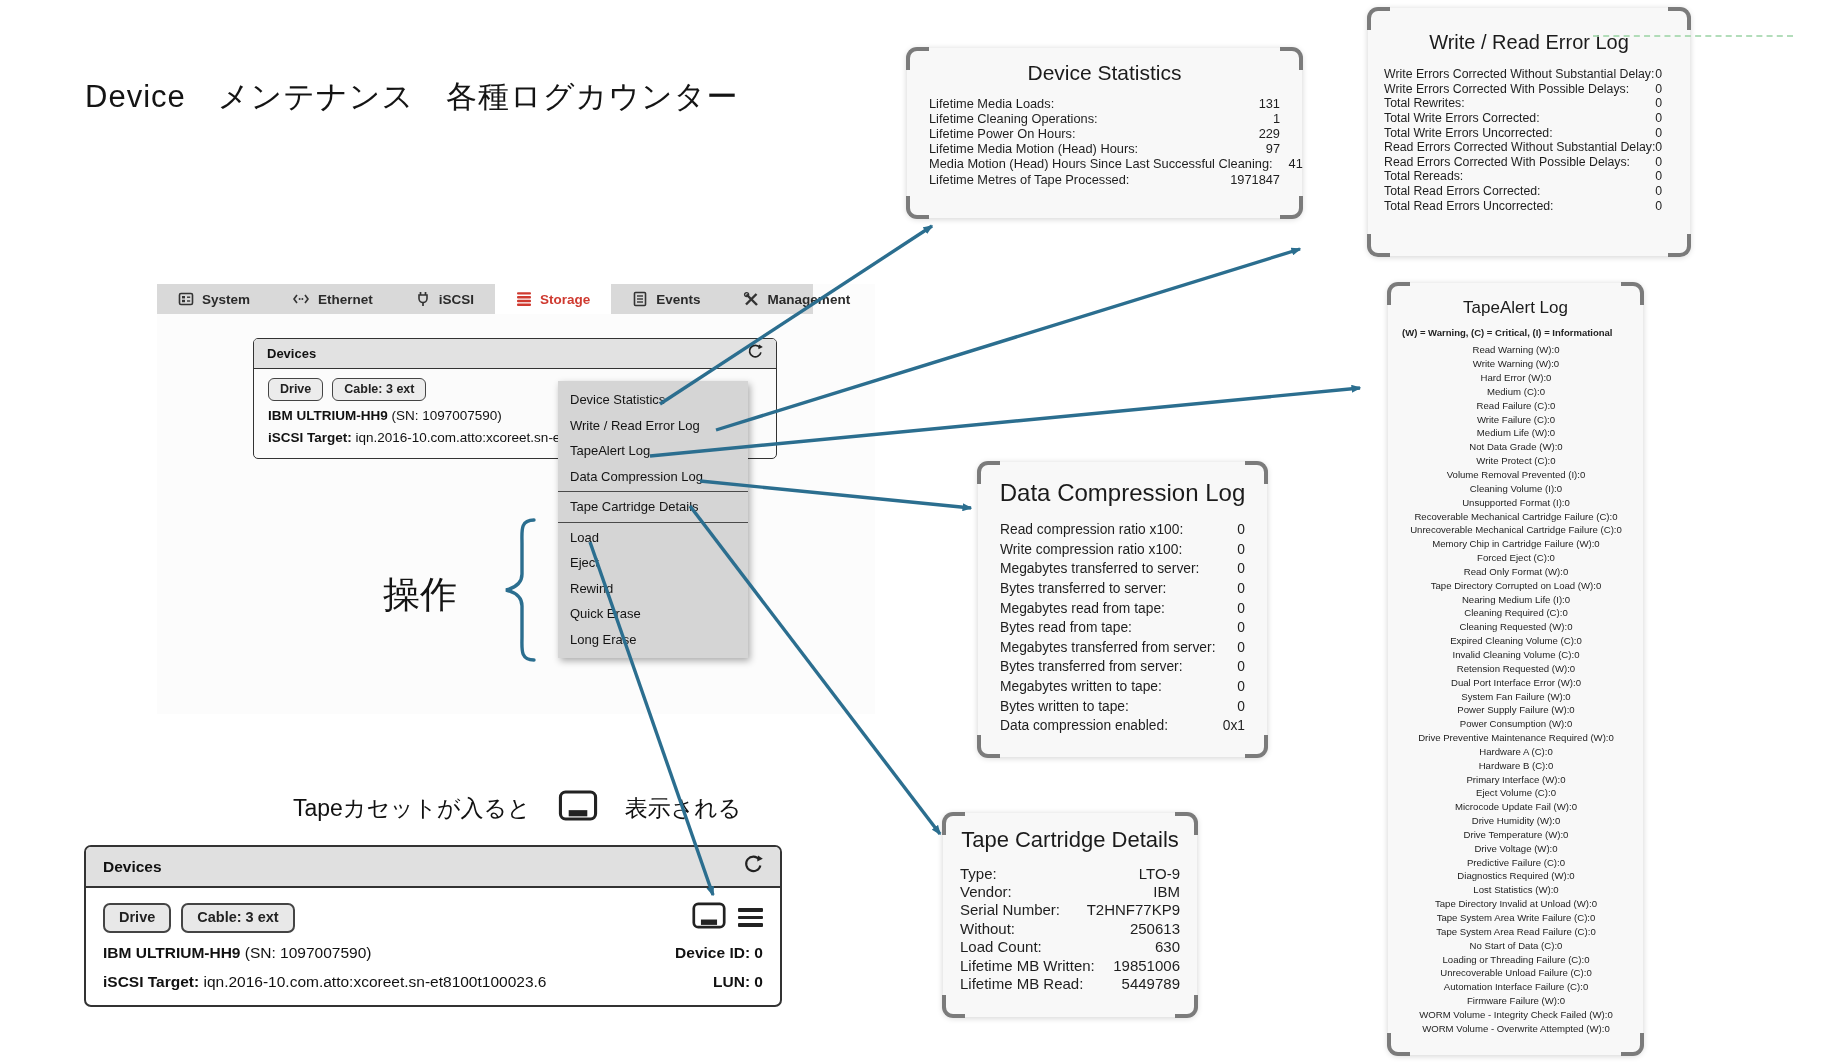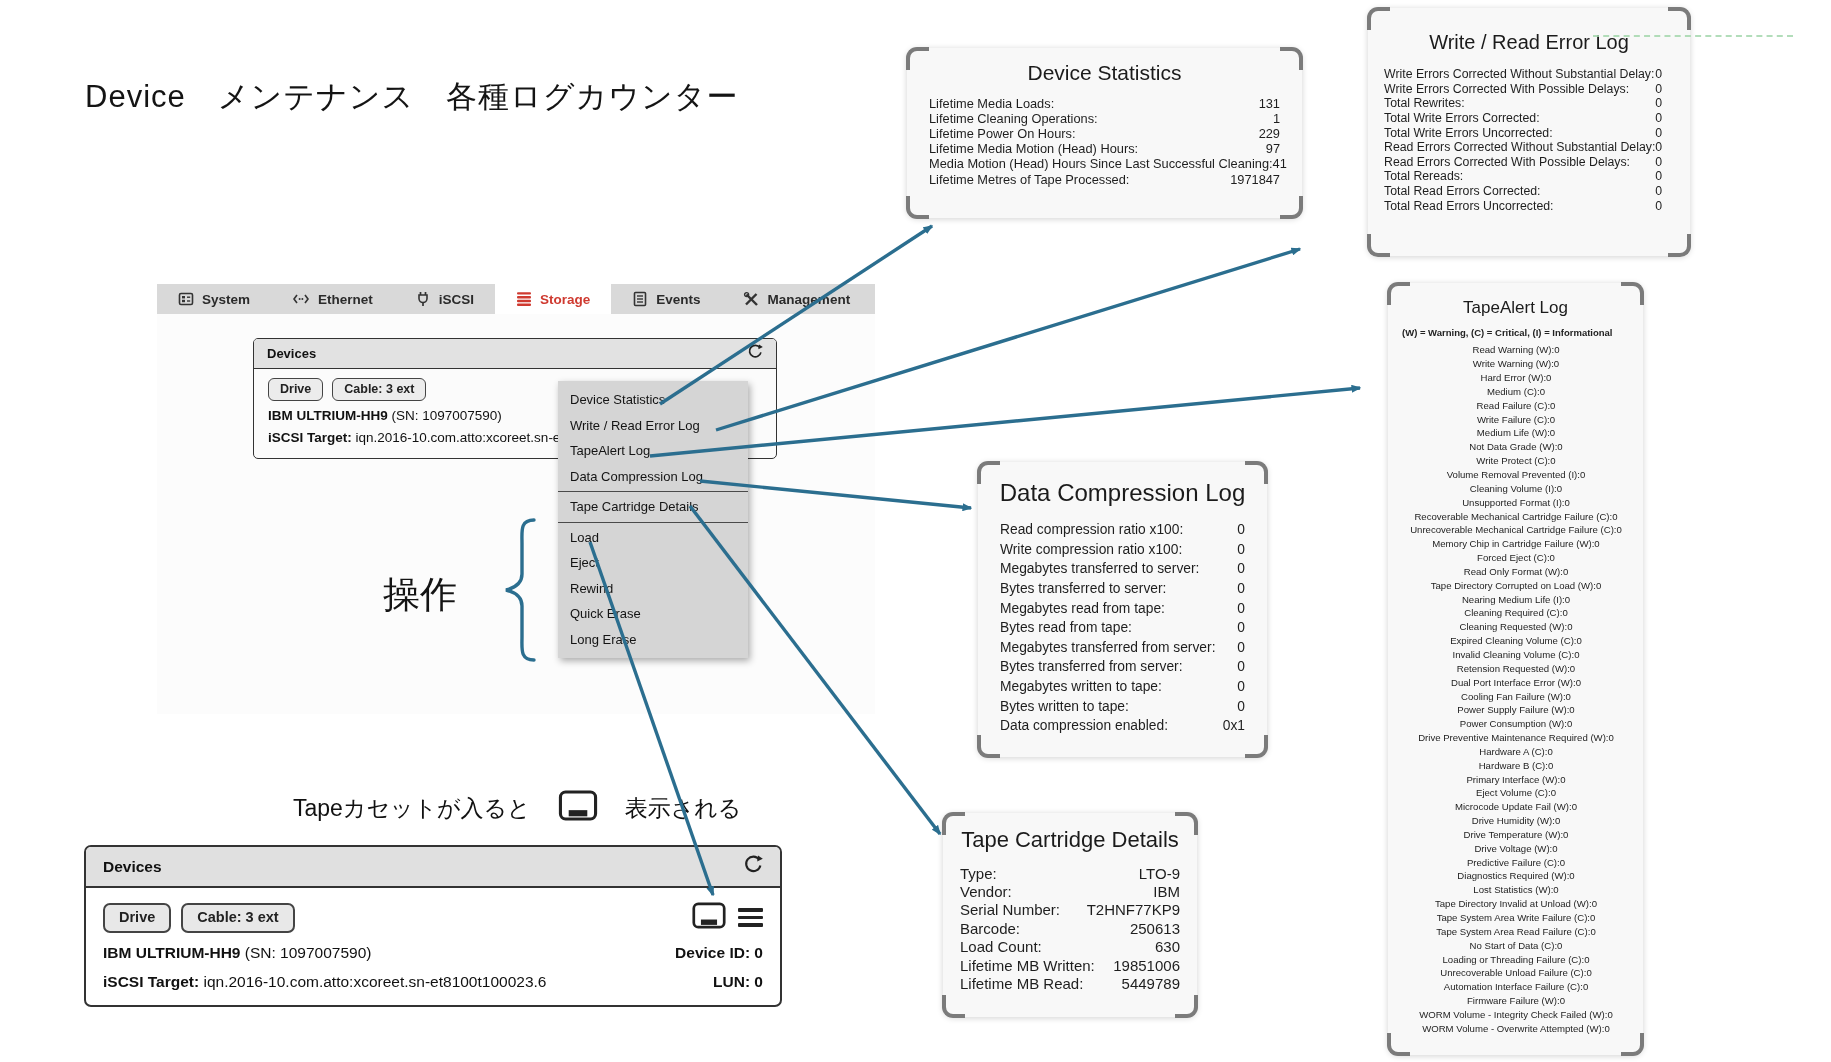--- a/index.html
+++ b/index.html
@@ -5,21 +5,21 @@
   html,body{margin:0;padding:0;background:#fff;}
   #canvas{position:relative;width:1831px;height:1062px;background:#ffffff;overflow:hidden;
           font-family:"Liberation Sans","DejaVu Sans",sans-serif;color:#111;}
   .abs{position:absolute;}
 
   
   .page-title{left:85px;top:60px;font-size:31px;letter-spacing:1px;color:#141414;margin-top:16px;}
 
   
   .shot-bg{left:157px;top:284px;width:718px;height:430px;background:#fcfcfc;z-index:0;}
-  .tabbar{left:157px;top:284px;width:718px;height:30px;background:#d9d9d9;display:flex;align-items:stretch;z-index:1;}
+  .tabbar{left:157px;top:284px;width:656px;height:30px;background:#d9d9d9;display:flex;align-items:stretch;z-index:1;}
   .tab{display:flex;align-items:center;gap:8px;padding:0 21px;font-size:13.5px;font-weight:700;color:#2b2b2b;cursor:default;}
   .tab svg{display:block;}
   .tab.active{background:#ffffff;color:#cf3a30;}
 
   .devpanel{background:#fbfbfb;border:1.6px solid #333;border-radius:5px;z-index:2;}
   .devpanel-top{left:253px;top:338px;width:522px;height:119px;}
   .dp-header{height:29px;background:#e2e2e2;border-bottom:1.6px solid #333;border-radius:4px 4px 0 0;
              display:flex;align-items:center;justify-content:space-between;padding:0 13px;font-weight:700;font-size:13px;}
   .dp-body{padding:9px 14px 0;}
   .chiprow{display:flex;gap:9px;align-items:center;}
@@ -62,21 +62,21 @@
   .cn.tr{right:-1px;top:-1px;border-left:0;border-bottom:0;border-top-right-radius:11px;}
   .cn.bl{left:-1px;bottom:-1px;border-right:0;border-top:0;border-bottom-left-radius:11px;}
   .cn.br{right:-1px;bottom:-1px;border-left:0;border-top:0;border-bottom-right-radius:11px;}
   .ptitle{text-align:center;color:#1b1b1b;}
   .rows{display:flex;flex-direction:column;}
   .row{display:flex;justify-content:space-between;align-items:center;color:#1e1e1e;white-space:nowrap;}
 
   .p-stats{left:907px;top:48px;width:395px;height:170px;}
   .p-stats .ptitle{font-size:21px;margin-top:13px;}
   .p-stats .rows{margin:11px 22px 0;font-size:12.8px;}
-  .p-stats .row{height:15.1px;}
+  .p-stats .row{height:15.1px;gap:16px;}
 
   .p-wrlog{left:1368px;top:8px;width:322px;height:248px;}
   .p-wrlog .ptitle{font-size:20px;margin-top:23px;}
   .p-wrlog .rows{margin:13px 28px 0 16px;font-size:12.3px;}
   .p-wrlog .row{height:14.6px;}
 
   .p-tapealert{left:1388px;top:283px;width:255px;height:772px;}
   .p-tapealert .ptitle{font-size:17px;margin-top:15px;}
   .p-tapealert .legend{font-size:9.5px;color:#222;margin:9px 14px 0;font-weight:bold;}
   .p-tapealert .rows{margin:5px 13px 0 14px;font-size:9.6px;}
@@ -463,21 +463,21 @@
         </div>
         <div class="row">
           <span>Retension Requested (W):</span>
           <span>0</span>
         </div>
         <div class="row">
           <span>Dual Port Interface Error (W):</span>
           <span>0</span>
         </div>
         <div class="row">
-          <span>Cooling Fan Failure (W):</span>
+          <span>System Fan Failure (W):</span>
           <span>0</span>
         </div>
         <div class="row">
           <span>Power Supply Failure (W):</span>
           <span>0</span>
         </div>
         <div class="row">
           <span>Power Consumption (W):</span>
           <span>0</span>
         </div>
@@ -641,21 +641,21 @@
         </div>
         <div class="row">
           <span>Vendor:</span>
           <span>IBM</span>
         </div>
         <div class="row">
           <span>Serial Number:</span>
           <span>T2HNF77KP9</span>
         </div>
         <div class="row">
-          <span>Barcode:</span>
+          <span>Without:</span>
           <span>250613</span>
         </div>
         <div class="row">
           <span>Load Count:</span>
           <span>630</span>
         </div>
         <div class="row">
           <span>Lifetime MB Written:</span>
           <span>19851006</span>
         </div>

